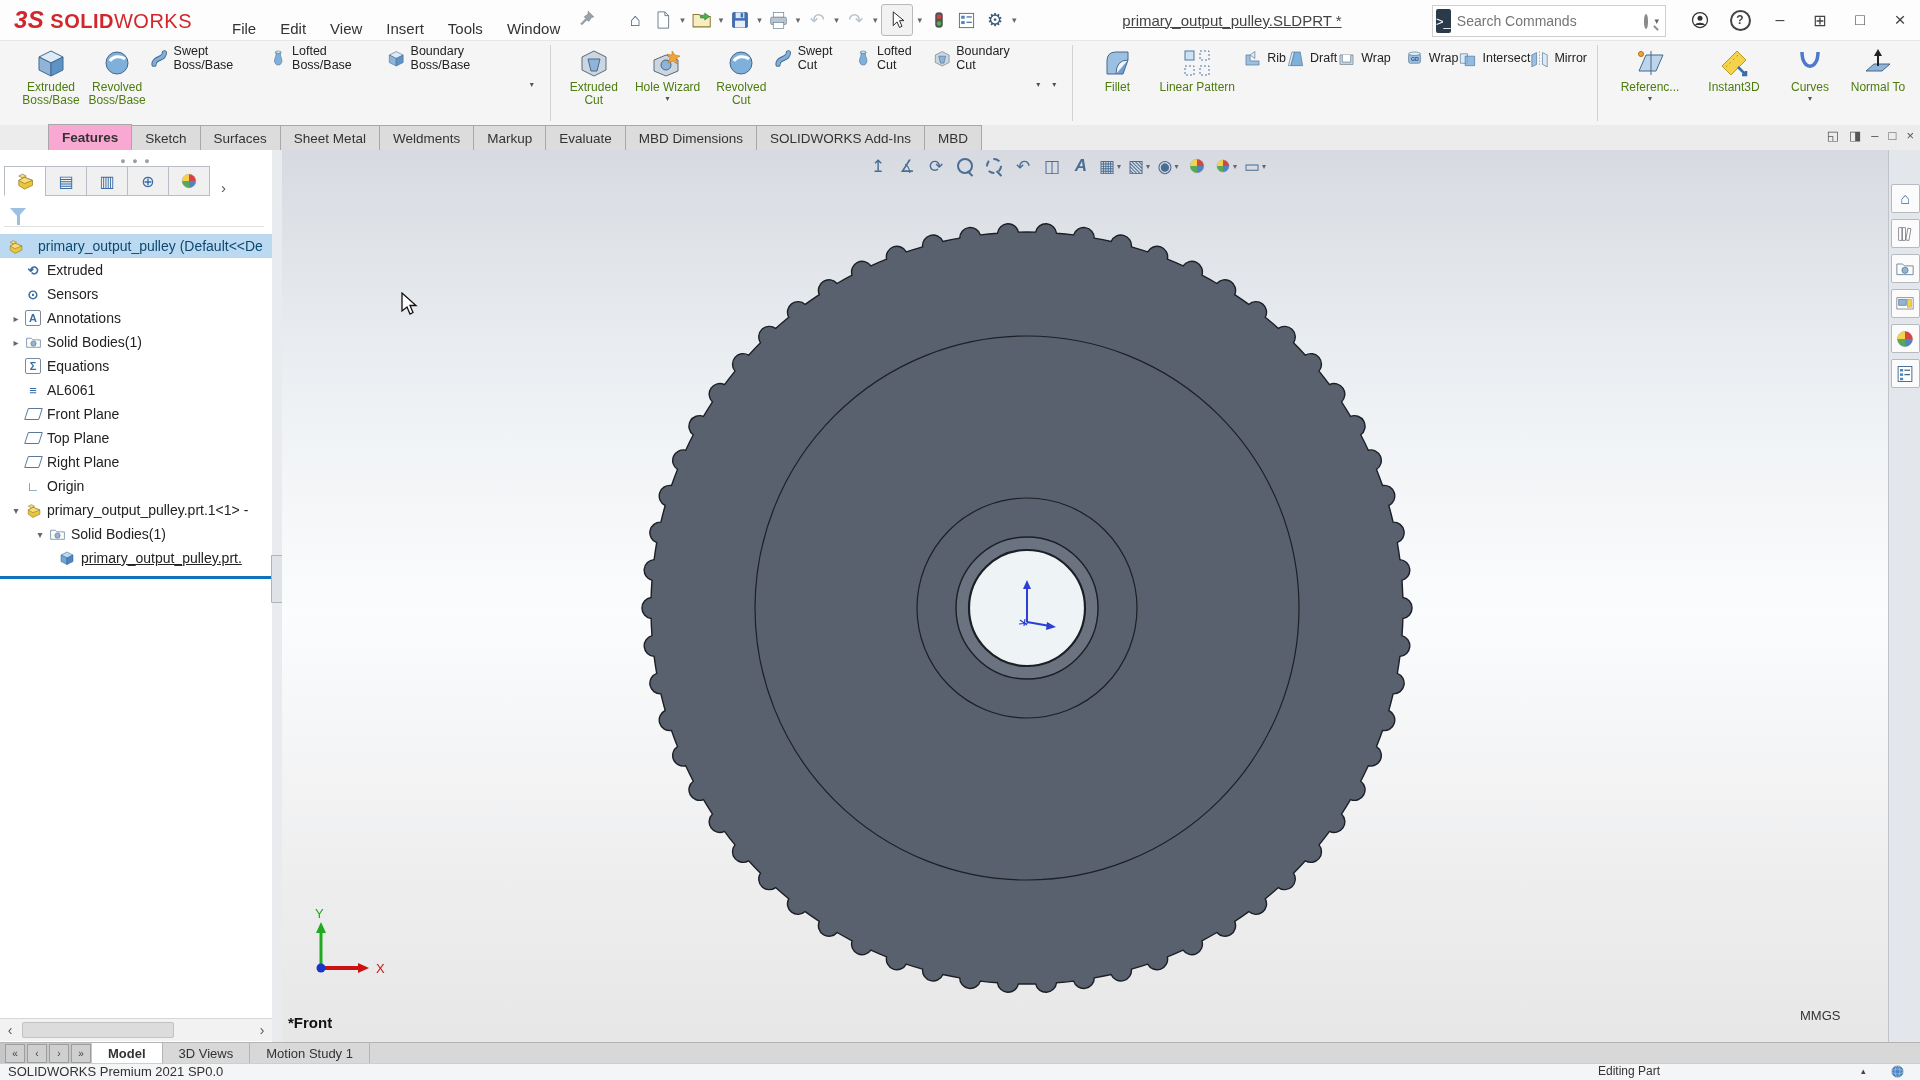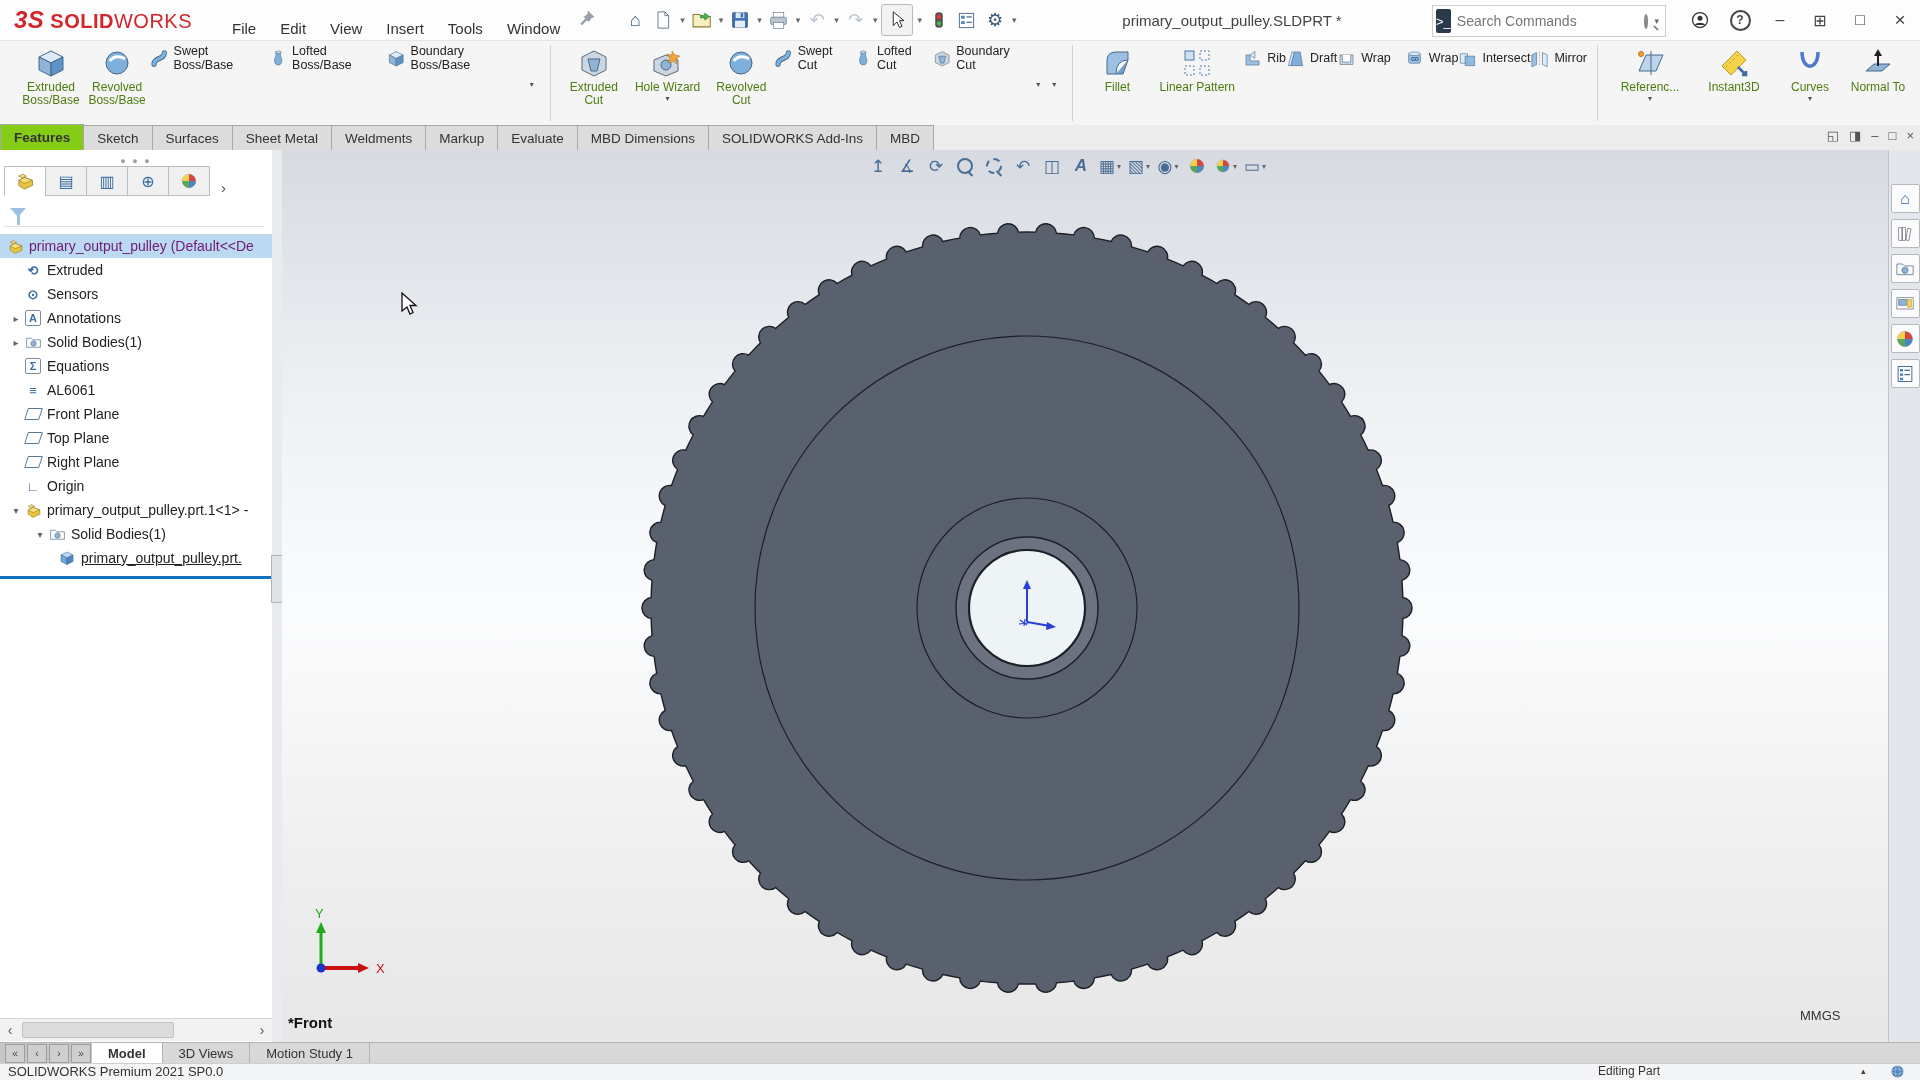--- a/index.html
+++ b/index.html
@@ -17,21 +17,21 @@
   .menus{margin-left:28px;font-size:15px;color:#333;}
   .menus span{padding:0 12px;cursor:default;margin-top:16px;}
   .pin{margin-left:6px;}
   .qtb{margin-left:26px;gap:2px;}
   .qbtn{width:26px;height:26px;display:flex;align-items:center;justify-content:center;border-radius:3px;}
   .qbtn.glyph{font-size:18px;color:#3c5a78;}
   .qbtn.disabled{opacity:.35;}
   .qbtn.boxed{border:1px solid #b9b9b9;background:#f2f2f2;width:30px;height:30px;}
   .dd{font-size:9px;color:#666;margin:0 2px;}
   #doc-title{left:1062px;top:0;width:340px;height:40px;display:flex;align-items:center;justify-content:center;
-             font-size:15px;color:#444;white-space:nowrap;}
+             font-size:15px;color:#444;white-space:nowrap;text-decoration:underline;}
   #searchbox{left:1432px;top:5px;width:232px;height:30px;border:1px solid #cfcfcf;background:#fff;display:flex;align-items:center;}
   #search-glyph{width:24px;height:24px;margin-left:3px;background:#2b3a4a;color:#fff;font-size:13px;display:flex;align-items:center;justify-content:center;border-radius:2px;}
   #searchbox input{flex:1;border:none;outline:none;font-size:14px;color:#909090;padding:0 6px;font-family:"Liberation Sans",sans-serif;background:transparent;}
   .mag{position:relative;width:11px;height:11px;border:2px solid #8a8a8a;border-radius:50%;display:inline-block;}
   .mag::after{content:"";position:absolute;width:2px;height:6px;background:#8a8a8a;left:9px;top:9px;transform:rotate(-45deg);}
   .tb-right{position:absolute;top:0;height:40px;display:flex;align-items:center;}
   .winbtn{width:40px;height:40px;display:flex;align-items:center;justify-content:center;font-size:16px;color:#444;}
 
   
   #ribbon{left:0;top:41px;width:1920px;height:84px;background:#f5f5f5;}
@@ -46,21 +46,21 @@
   .rb-big .caret{font-size:8px;color:#555;line-height:9px;}
   .rb-col{display:flex;flex-direction:row;justify-content:flex-start;padding-top:4px;}
   .rb-small{display:flex;align-items:center;height:22px;gap:5px;font-size:12.5px;color:#222;cursor:default;}
   .col-caret{align-self:center;font-size:8px;color:#555;padding:0 6px;}
   #ribbon-collapse{right:10px;top:104px;font-size:12px;color:#555;}
 
   
   #tabrow{left:0;top:125px;width:1920px;height:25px;background:#ececec;border-bottom:1px solid #a8a8a8;display:flex;align-items:flex-end;}
   .ctab{height:24px;display:flex;align-items:center;padding:0 13px;font-size:13.5px;color:#333;
         background:#dcdcdc;border:1px solid #a8a8a8;border-bottom:none;margin-right:-1px;cursor:default;}
-  .ctab.active{background:#84cc16;font-weight:bold;height:25px;}
+  .ctab.active{background:#f9a8d4;font-weight:bold;height:25px;margin-left:48px;}
   #tabrow-right{position:absolute;right:6px;top:128px;display:flex;gap:10px;font-size:13px;color:#555;}
 
   
   #main{left:0;top:150px;width:1920px;height:892px;background:#fff;}
   #fmpanel{left:0;top:0;width:272px;height:892px;background:#fff;border-right:1px solid #c2c6cb;}
   #splitter{left:272px;top:0;width:10px;height:892px;background:#e9ebee;border-right:1px solid #b9bec4;}
   #split-handle{left:271px;top:405px;width:14px;height:46px;background:#dfe3e7;border:1px solid #aeb4ba;border-radius:0 6px 6px 0;}
   .fm-dots{left:86px;top:6px;width:100px;text-align:center;color:#9aa0a6;font-size:9px;letter-spacing:2px;}
 
   .fm-tabs{left:4px;top:16px;height:30px;display:flex;align-items:flex-end;}
@@ -72,21 +72,21 @@
   .fm-filter{left:4px;top:48px;width:260px;height:28px;border-bottom:1px solid #e0e0e0;display:flex;align-items:center;}
 
   #tree{left:0;top:84px;width:272px;}
   .trow{display:flex;align-items:center;height:24px;font-size:14px;white-space:nowrap;cursor:default;}
   .trow .exp{width:16px;text-align:center;font-size:10px;color:#666;flex:0 0 16px;}
   .trow .tic{width:18px;height:17px;display:flex;align-items:center;justify-content:center;margin-right:5px;flex:0 0 18px;}
   .tg{font-size:13px;color:#3a6ea5;font-weight:bold;}
   .tg.boxed{border:1px solid #7a8aa0;font-size:11px;line-height:13px;width:14px;height:14px;display:inline-flex;align-items:center;justify-content:center;border-radius:2px;background:#fff;}
   .plane-ic{display:inline-block;width:13px;height:10px;border:1.5px solid #5a7a9a;transform:skewX(-18deg);background:#fff;border-radius:1px;}
   .trow.root{background:#bcd9f2;}
-  .trow.root .rlabel2{font-size:14px;color:#701a75;}
+  .trow.root .rlabel2{font-size:14px;color:#0c4a6e;margin-left:9px;}
   .lvl0{padding-left:6px;}
   .lvl1{padding-left:8px;}
   .lvl2{padding-left:32px;}
   .lvl3{padding-left:58px;text-decoration:underline;}
   #rollback{left:0;top:426px;width:272px;height:3px;background:#1072bd;}
   #fm-hscroll{left:0;top:868px;width:272px;height:22px;background:#f2f2f2;border-top:1px solid #d7d7d7;display:flex;align-items:center;}
   .scr-arrow{width:20px;text-align:center;color:#555;font-size:14px;}
   .scr-thumb{margin-left:2px;width:150px;height:14px;background:#dcdcdc;border:1px solid #c2c2c2;border-radius:2px;}
   #fm-hscroll .scr-right{margin-left:auto;}
 

